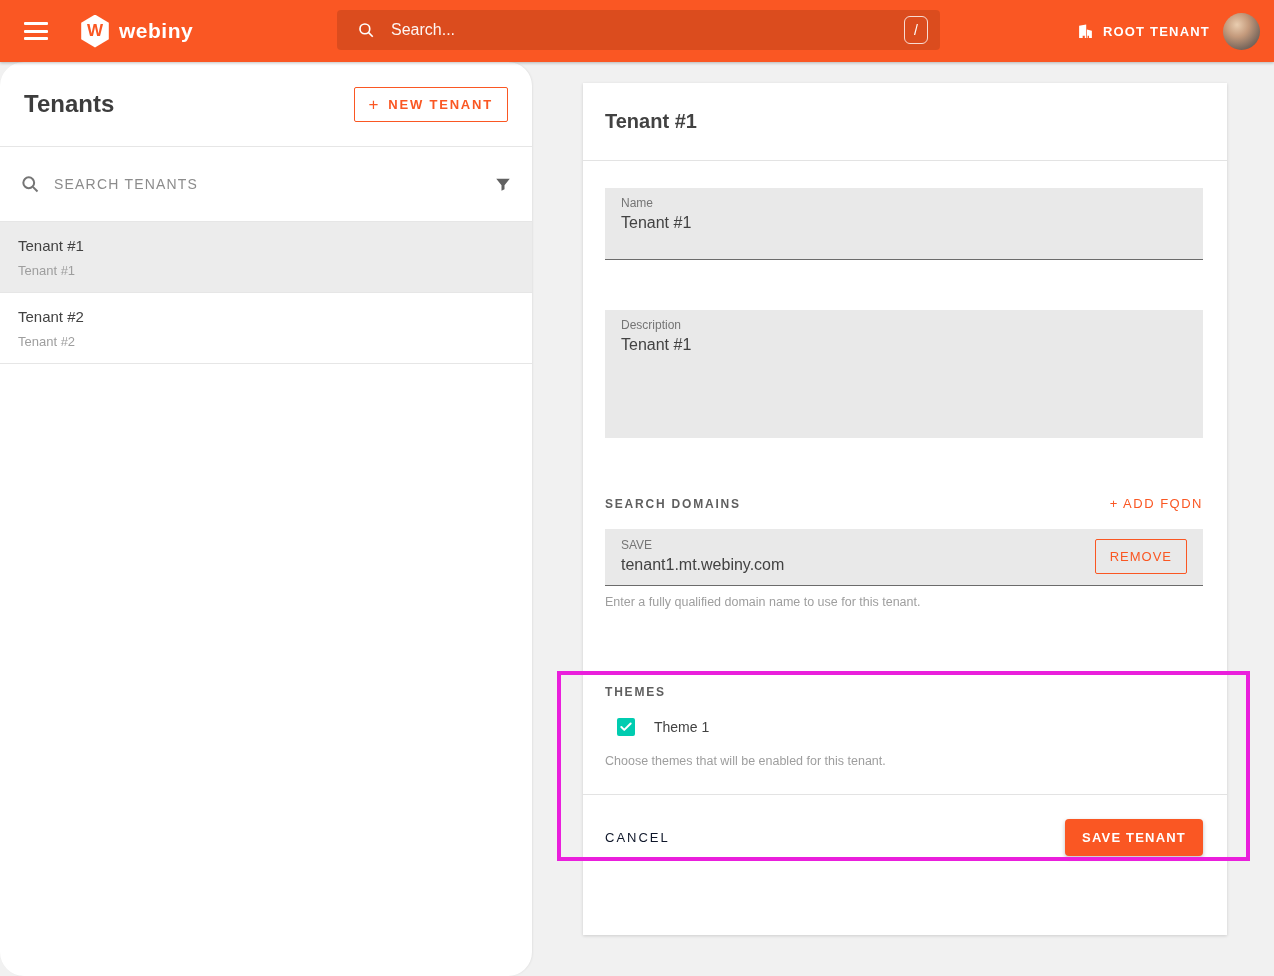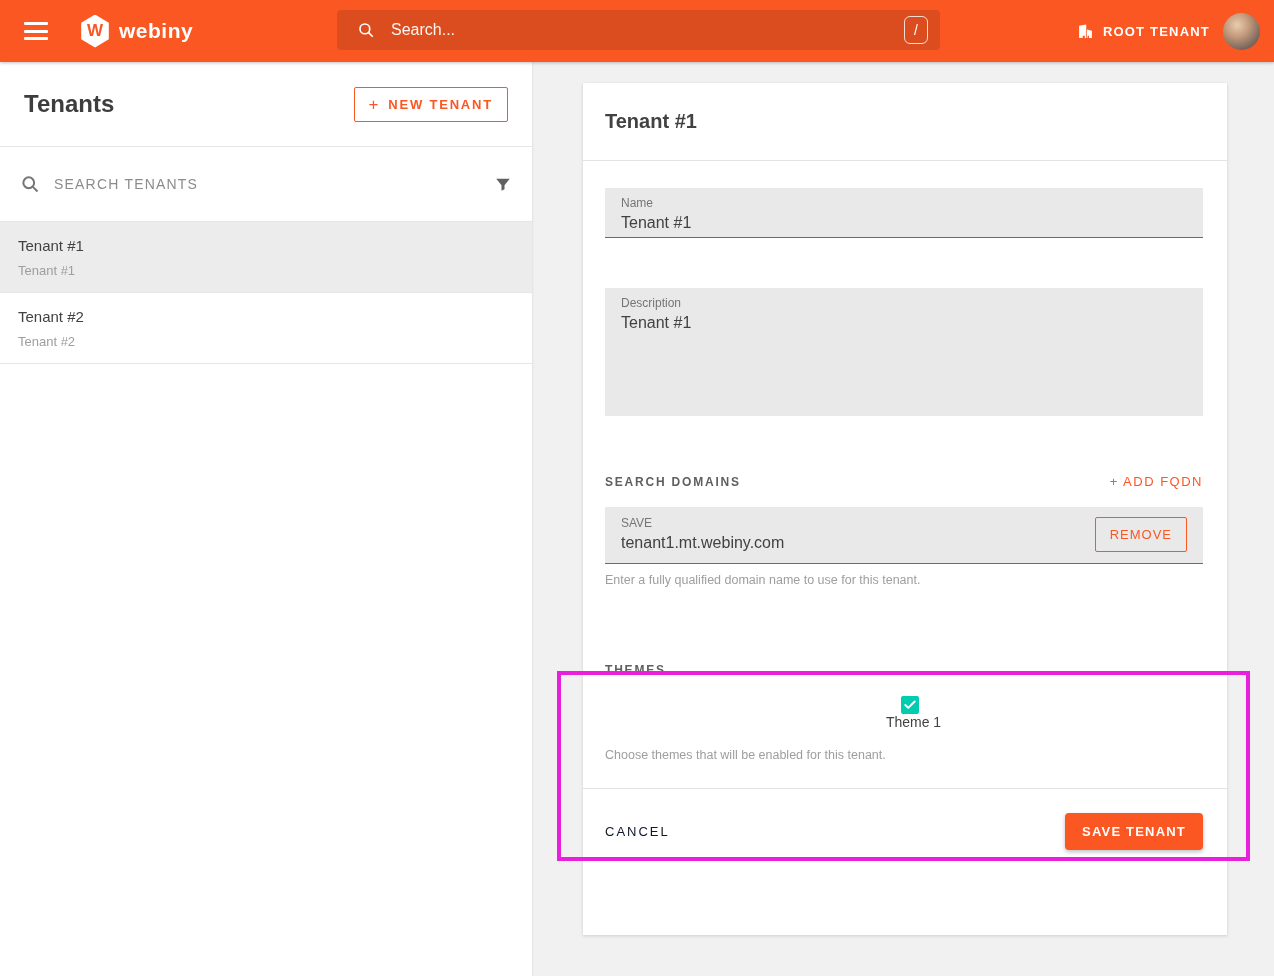--- a/index.html
+++ b/index.html
@@ -16,52 +16,52 @@
   .brand { color:#fff; font-size:21px; font-weight:bold; margin-left:9px; letter-spacing:.5px; }
   .searchbar { position:absolute; left:337px; top:10px; width:603px; height:40px; background:rgba(0,0,0,.12); border-radius:4px; display:flex; align-items:center; padding:0 12px; }
   .searchbar .mag { flex:0 0 auto; margin-left:8px; }
   .search-text { color:rgba(255,255,255,.95); font-size:16px; margin-left:16px; flex:1; }
   .slash-badge { width:24px; height:28px; border:1px solid rgba(255,255,255,.8); border-radius:6px; color:#fff; font-size:14px; display:flex; align-items:center; justify-content:center; }
   .tenant-sel { position:absolute; right:64px; top:0; height:62px; display:flex; align-items:center; cursor:pointer; }
   .tenant-sel .label { color:#fff; font-size:13px; font-weight:bold; letter-spacing:1.2px; margin-left:9px; }
   .avatar { position:absolute; right:14px; top:13px; width:37px; height:37px; border-radius:50%; background:radial-gradient(circle at 38% 32%, #e9cdb0 0%, #c49a7c 35%, #7d6a5e 70%, #4b4744 100%); cursor:pointer; }
 
   
-  .sidebar { position:absolute; left:0; top:62px; width:532px; height:914px; background:#fff; box-shadow:1px 0 2px rgba(0,0,0,.06); }
+  .sidebar { position:absolute; left:0; top:62px; width:532px; height:914px; background:#fff; box-shadow:1px 0 2px rgba(0,0,0,.06);border-radius:24px; }
   .sidebar-header { height:85px; display:flex; align-items:center; justify-content:space-between; padding:0 24px; border-bottom:1px solid #e6e6e6; }
   .sidebar-title { font-size:24px; color:#3d3d3d; }
   .btn-outline { border:1px solid #fa5723; color:#fa5723; background:#fff; border-radius:2px; font-size:13px; font-weight:bold; letter-spacing:1.8px; padding:9px 14px; display:flex; align-items:center; cursor:pointer; font-family:inherit; }
   .btn-outline .plus { font-size:17px; font-weight:normal; margin-right:8px; line-height:13px; }
   .search-row { height:75px; display:flex; align-items:center; padding:0 20px; border-bottom:1px solid #e6e6e6; }
   .search-row .placeholder { color:#8c8c8c; font-size:14px; letter-spacing:1.2px; margin-left:14px; flex:1; }
   .list-item { padding:15px 0 14px 18px; border-bottom:1px solid #e6e6e6; cursor:pointer; }
   .list-item.checked { background:#ececec; }
   .li-title { font-size:15px; color:#424242; }
   .li-sub { font-size:13px; color:#9e9e9e; margin-top:9px; }
 
   
   .card { position:absolute; left:583px; top:83px; width:644px; height:852px; background:#fff; box-shadow:0 1px 3px rgba(0,0,0,.15); }
   .card-header { height:78px; display:flex; align-items:center; padding:0 22px; border-bottom:1px solid #e3e3e3; }
   .card-title { font-size:20px; color:#424242; }
   .card-body { padding:0 24px 0 22px; }
   .filled-field { background:#e9e9e9; border-bottom:1px solid #6b6b6b; padding:8px 16px; position:relative; }
   .filled-field .f-label { font-size:12px; color:#757575; }
   .filled-field .f-value { font-size:16px; color:#424242; margin-top:4px; }
-  .field-name { margin-top:27px; height:50px; }
+  .field-name { margin-top:27px; height:72px; }
   .field-desc { margin-top:50px; height:128px; border-bottom:none; }
   .sec-row { margin-top:58px; display:flex; align-items:center; justify-content:space-between; }
   .sec-title { font-size:12px; font-weight:bold; color:#5f5f5f; letter-spacing:1.8px; }
   .link-orange { color:#fa5723; font-size:13px; letter-spacing:1.5px; cursor:pointer; background:none; border:none; font-family:inherit; }
   .fqdn-field { margin-top:18px; height:57px; display:block; }
   .fqdn-inner { display:flex; align-items:center; }
   .fqdn-text { flex:1; }
   .btn-remove { border:1px solid #fa5723; color:#fa5723; background:transparent; border-radius:2px; font-size:13px; letter-spacing:1px; padding:9px 14px; cursor:pointer; font-family:inherit; margin-top:2px; }
   .helper { font-size:12.5px; color:#9e9e9e; margin-top:9px; }
   .themes-title { margin-top:76px; }
-  .check-row { display:flex; align-items:center; margin-top:19px; cursor:pointer;flex-direction:column; }
+  .check-row { display:flex; align-items:center; margin-top:19px; cursor:pointer; }
   .check-row + .check-row { margin-top:22px; }
   .cbox { width:18px; height:18px; border:2px solid #757575; border-radius:2px; margin-left:12px; display:flex; align-items:center; justify-content:center; background:#fff; }
   .check-row.checked .cbox { background:#00ccb0; border-color:#00ccb0; }
   .cbox svg { visibility:hidden; }
   .check-row.checked .cbox svg { visibility:visible; }
   .check-label { font-size:14px; color:#424242; margin-left:19px; }
   .themes-helper { margin-top:18px; }
   .card-divider { border-top:1px solid #e3e3e3; margin-top:26px; margin-left:-22px; margin-right:-24px; }
   .card-footer { height:84px; display:flex; align-items:center; justify-content:space-between; }
   .btn-text { color:#0f172a; background:none; border:none; font-size:13px; letter-spacing:2px; cursor:pointer; font-family:inherit; padding:8px 0; }

